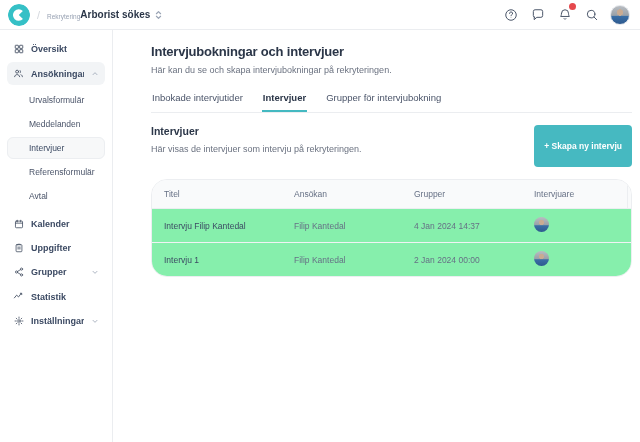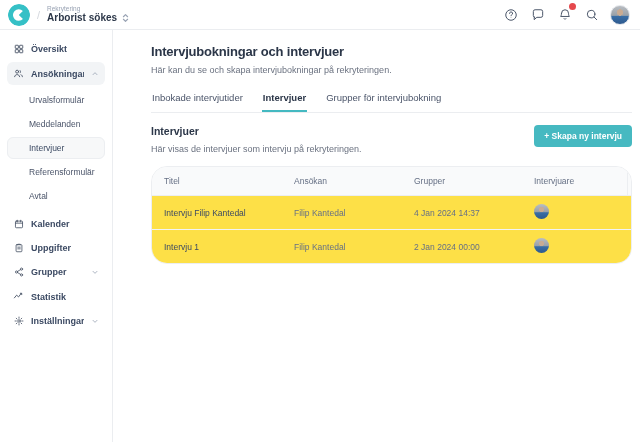--- a/index.html
+++ b/index.html
@@ -4,21 +4,21 @@
 <style>
   * { margin:0; padding:0; box-sizing:border-box; }
   html,body { width:640px; height:442px; overflow:hidden; }
   body { font-family:"Liberation Sans", sans-serif; background:#fff; color:#344054; }
 
   .topbar { height:30px; display:flex; align-items:center; justify-content:space-between;
             padding:0 10px 0 8px; border-bottom:1px solid #ebedf0; background:#fff; }
   .brand { display:flex; align-items:center; gap:7px; }
   .logo { width:22px; height:22px; border-radius:50%; display:block; }
   .brand-sep { color:#d4d8de; font-size:11px; }
-  .brand-stack { display:flex; flex-direction:column; line-height:1.15; }
+  .brand-stack { display:flex; flex-direction:row; line-height:1.15;align-items:flex-end; }
   .brand-context { font-size:6.5px; color:#98a2b3; }
   .brand-title-row { display:flex; align-items:center; gap:5px; }
   .brand-title { font-size:10px; font-weight:700; color:#2b3648; }
   .selector-icon { color:#98a2b3; }
 
   .top-actions { display:flex; align-items:center; gap:9px; }
   .icon-btn { width:18px; height:18px; display:flex; align-items:center; justify-content:center;
               color:#4a5568; position:relative; cursor:pointer; background:none; border:none; }
   .notif-dot { position:absolute; top:-3px; right:-2px; width:7px; height:7px; border-radius:50%;
                background:#e5484d; }
@@ -49,30 +49,30 @@
 
   .tabbar { display:flex; gap:18px; margin-top:13px; border-bottom:1px solid #ebedf0; }
   .tab { font-size:9.5px; color:#4a5469; padding:4px 1px 7px; cursor:pointer;
          border-bottom:2px solid transparent; white-space:nowrap; }
   .tab.active { color:#2b3648; font-weight:700; border-bottom-color:#44b9c1; }
 
   .section-head { display:flex; align-items:flex-start; justify-content:space-between; margin-top:12px; }
   .section-title { font-size:10.5px; font-weight:700; color:#2b3648; }
   .section-desc { font-size:9px; color:#6b7280; margin-top:7px; }
   .btn-primary { background:#46b9c1; color:#fff; font-size:8.5px; font-weight:600; border:none;
-                 border-radius:4px; padding:6px 10px; cursor:pointer; white-space:nowrap;
+                 border-radius:4px; padding:16px 10px; cursor:pointer; white-space:nowrap;
                  font-family:"Liberation Sans", sans-serif; }
 
   .table { margin-top:12px; border:1px solid #eceef1; border-radius:16px; overflow:hidden; }
   .trow { display:grid; grid-template-columns:130px 120px 120px 105px 1fr; align-items:center; }
   .thead { background:#f9fafb; border-bottom:1px solid #eceef1; }
   .th { font-size:8.5px; color:#667085; padding:9px 12px; white-space:nowrap; }
   .th-gear { display:flex; justify-content:center; align-items:center; padding:7px 6px;
              border-left:1px solid #eceef1; align-self:stretch; color:#667085; cursor:pointer; }
-  .tbody-row { border-bottom:1px solid #f1f3f5; background:#fde047; }
+  .tbody-row { border-bottom:1px solid #f1f3f5; background:#86efac; }
   .tbody-row:last-child { border-bottom:none; }
   .td { font-size:8.5px; color:#667085; padding:8px 12px; white-space:nowrap; overflow:hidden; }
   .td.primary { color:#3c4a63; }
   .row-avatar { width:15px; height:15px; border-radius:50%;
             background:
               radial-gradient(circle at 50% 36%, #c9ab92 0 21%, rgba(0,0,0,0) 23%),
               linear-gradient(180deg,#b9bdc2 0%,#9aa1a8 52%,#3a6ea5 58%,#2e5a8f 100%); }
   svg { display:block; }
 </style>
 </head>

